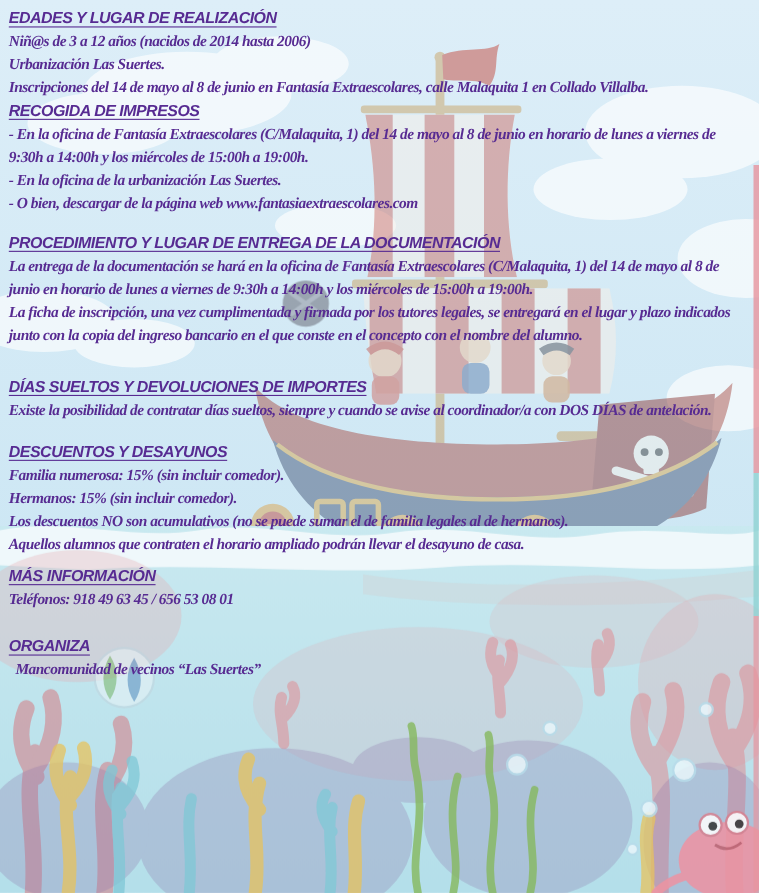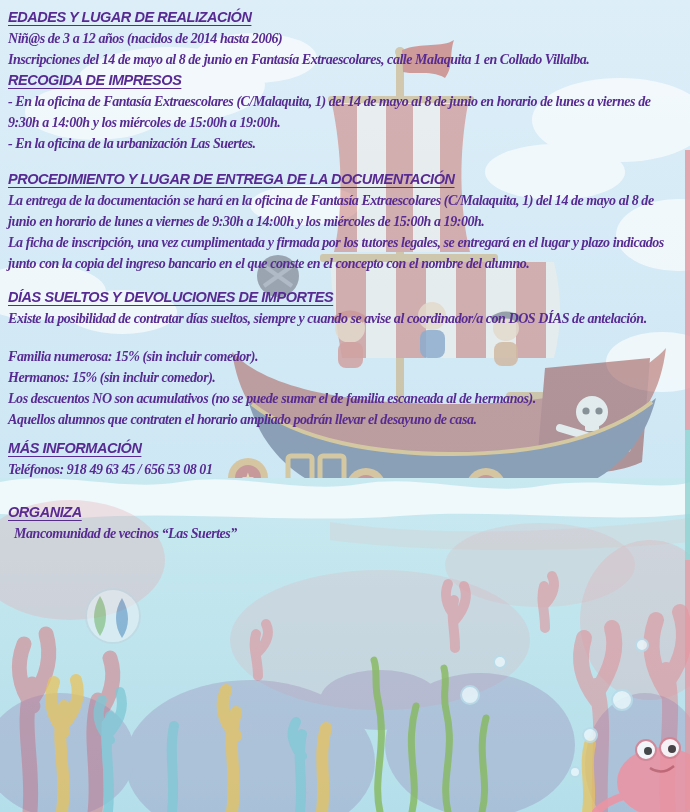--- a/index.html
+++ b/index.html
@@ -7,21 +7,21 @@
        font-family:"Liberation Sans","DejaVu Sans",sans-serif;}
   #page{position:relative;width:690px;height:604px;}
   #bg{position:absolute;inset:0;z-index:0;}
   #content{position:relative;z-index:1;padding:7px 7px 0 8px;
            color:#572b92;font-weight:bold;font-style:italic;
            font-size:14px;line-height:21px;letter-spacing:-0.45px;}
   section{margin:0;}
   h2{margin:0;font-size:14.5px;line-height:21px;font-weight:bold;font-style:italic;
      text-decoration:underline;text-underline-offset:3px;text-decoration-thickness:1.4px;}
   p{margin:0;font-family:Liberation Serif, serif;}
-  .g13{margin-top:13px}.g14{}.g15{margin-top:15px}
+  .g13{margin-top:26px}.g14{}.g15{margin-top:15px}
   .g17{margin-top:17px}.g22{margin-top:8px}.g10{margin-top:22px}
   .indent{padding-left:6px;}
 </style>
 </head>
 <body>
 
 <div id="page">
 
   <svg id="bg" viewBox="0 0 690 812" width="690" height="812" aria-hidden="true">
     <defs>
@@ -215,44 +215,47 @@
       <rect x="685" y="430" width="5" height="130" fill="#8fd2d2" opacity="0.8"></rect>
       <rect x="685" y="560" width="5" height="252" fill="#e7949e" opacity="0.7"></rect>
     </g>
   </svg>
 
   <main id="content">
 
     <section>
       <h2>EDADES Y LUGAR DE REALIZACIÓN</h2>
       <p>Niñ@s de 3 a 12 años (nacidos de 2014 hasta 2006)</p>
+      <p>Urbanización Las Suertes.</p>
       <p>Inscripciones del 14 de mayo al 8 de junio en Fantasía Extraescolares, calle Malaquita 1 en Collado Villalba.</p>
     </section>
 
     <section class="g14">
       <h2>RECOGIDA DE IMPRESOS</h2>
       <p>- En la oficina de Fantasía Extraescolares (C/Malaquita, 1) del 14 de mayo al 8 de junio en horario de lunes a viernes de 9:30h a 14:00h y los miércoles de 15:00h a 19:00h.</p>
       <p>- En la oficina de la urbanización Las Suertes.</p>
+      <p>- O bien, descargar de la página web www.fantasiaextraescolares.com</p>
     </section>
 
     <section class="g15">
       <h2>PROCEDIMIENTO Y LUGAR DE ENTREGA DE LA DOCUMENTACIÓN</h2>
       <p>La entrega de la documentación se hará en la oficina de Fantasía Extraescolares (C/Malaquita, 1) del 14 de mayo al 8 de junio en horario de lunes a viernes de 9:30h a 14:00h y los miércoles de 15:00h a 19:00h.</p>
       <p>La ficha de inscripción, una vez cumplimentada y firmada por los tutores legales, se entregará en el lugar y plazo indicados junto con la copia del ingreso bancario en el que conste en el concepto con el nombre del alumno.</p>
     </section>
 
     <section class="g13">
       <h2>DÍAS SUELTOS Y DEVOLUCIONES DE IMPORTES</h2>
       <p>Existe la posibilidad de contratar días sueltos, siempre y cuando se avise al coordinador/a con DOS DÍAS de antelación.</p>
     </section>
 
     <section class="g17">
+      <h2>DESCUENTOS Y DESAYUNOS</h2>
       <p>Familia numerosa: 15% (sin incluir comedor).</p>
       <p>Hermanos: 15% (sin incluir comedor).</p>
-      <p>Los descuentos NO son acumulativos (no se puede sumar el de familia escaneada al de hermanos).</p>
+      <p>Los descuentos NO son acumulativos (no se puede sumar el de familia legales al de hermanos).</p>
       <p>Aquellos alumnos que contraten el horario ampliado podrán llevar el desayuno de casa.</p>
     </section>
 
     <section class="g22">
       <h2>MÁS INFORMACIÓN</h2>
       <p>Teléfonos: 918 49 63 45 / 656 53 08 01</p>
     </section>
 
     <section class="g10">
       <h2>ORGANIZA</h2>

